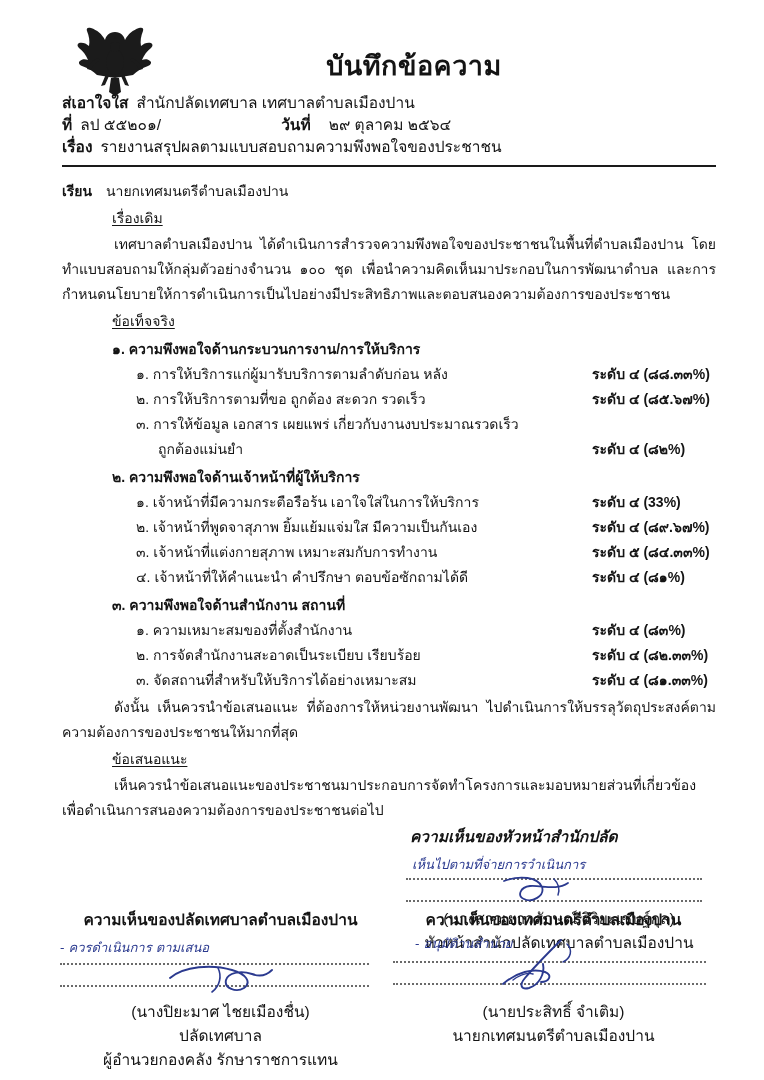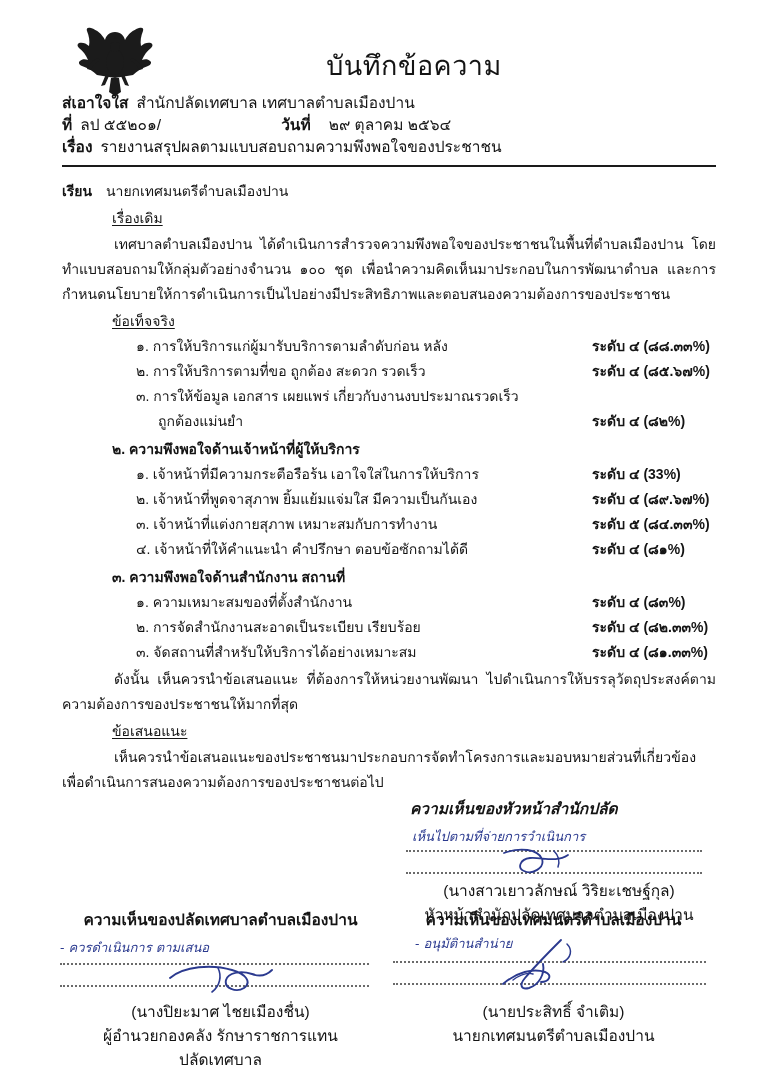--- a/index.html
+++ b/index.html
@@ -37,21 +37,21 @@
     width: 86px;
     height: 74px;
   }
   .doc-title {
     position: absolute;
     left: 0;
     right: 0;
     top: 44px;
     text-align: center;
     font-size: 27px;
-    font-weight: normal;
+    font-weight: bold;
     letter-spacing: 0.5px;
     padding-left: 64px;
   }
 
   
   .hdr {
     margin: 0 58px 0 62px;
     font-size: 15.5px;
     line-height: 22px;
   }
@@ -243,20 +243,21 @@
     <div class="salutation">
       <span class="lbl">เรียน</span>
       <span>นายกเทศมนตรีตำบลเมืองปาน</span>
     </div>
 
     <div class="subhead">เรื่องเดิม</div>
     <div class="para">เทศบาลตำบลเมืองปาน ได้ดำเนินการสำรวจความพึงพอใจของประชาชนในพื้นที่ตำบลเมืองปาน  โดยทำแบบสอบถามให้กลุ่มตัวอย่างจำนวน ๑๐๐ ชุด เพื่อนำความคิดเห็นมาประกอบในการพัฒนาตำบล และการกำหนดนโยบายให้การดำเนินการเป็นไปอย่างมีประสิทธิภาพและตอบสนองความต้องการของประชาชน</div>
 
     <div class="subhead">ข้อเท็จจริง</div>
 
+    <div class="sec-title">๑. ความพึงพอใจด้านกระบวนการงาน/การให้บริการ</div>
     <div class="item">
       <span class="txt">๑. การให้บริการแก่ผู้มารับบริการตามลำดับก่อน หลัง</span>
       <span class="score">ระดับ ๔ (๘๘.๓๓%)</span>
     </div>
     <div class="item">
       <span class="txt">๒. การให้บริการตามที่ขอ ถูกต้อง สะดวก รวดเร็ว</span>
       <span class="score">ระดับ ๔ (๘๕.๖๗%)</span>
     </div>
     <div class="item">
       <span class="txt">๓. การให้ข้อมูล เอกสาร เผยแพร่ เกี่ยวกับงานงบประมาณรวดเร็ว</span>
@@ -340,22 +341,22 @@
           <div class="dotline" style="position:absolute; left:6px; right:18px; top:50px;"></div>
           <div class="scribble" style="left:112px; top:32px;">
             <svg width="110" height="36" viewBox="0 0 110 36">
               <path d="M4 14 C18 2, 46 0, 66 6 C80 10, 86 18, 78 24 C70 29, 58 24, 60 16 C62 9, 74 6, 86 10 C94 13, 100 12, 106 6" fill="none" stroke="#2b3a8f" stroke-width="1.9" stroke-linecap="round"></path>
               <path d="M52 4 C56 12, 54 22, 46 28" fill="none" stroke="#2b3a8f" stroke-width="1.6" stroke-linecap="round"></path>
             </svg>
           </div>
         </div>
 
         <div class="bb-name">(นางปิยะมาศ  ไชยเมืองชื่น)</div>
+        <div class="bb-role">ปลัดเทศบาล</div>
         <div class="bb-role">ผู้อำนวยกองคลัง  รักษาราชการแทน</div>
-        <div class="bb-role">ปลัดเทศบาล</div>
       </div>
 
       <div class="bb-col hand-block">
         <div class="bb-head">ความเห็นของเทศมนตรีตำบลเมืองปาน</div>
 
         <div style="position:relative; height:66px;">
           <div class="hand-note" style="left:28px; top:0px;">- อนุมัติานสำน่าย</div>
           <div class="dotline" style="position:absolute; left:6px; right:14px; top:26px;"></div>
           <div class="dotline" style="position:absolute; left:6px; right:14px; top:48px;"></div>
           <div class="scribble" style="left:96px; top:6px;">

